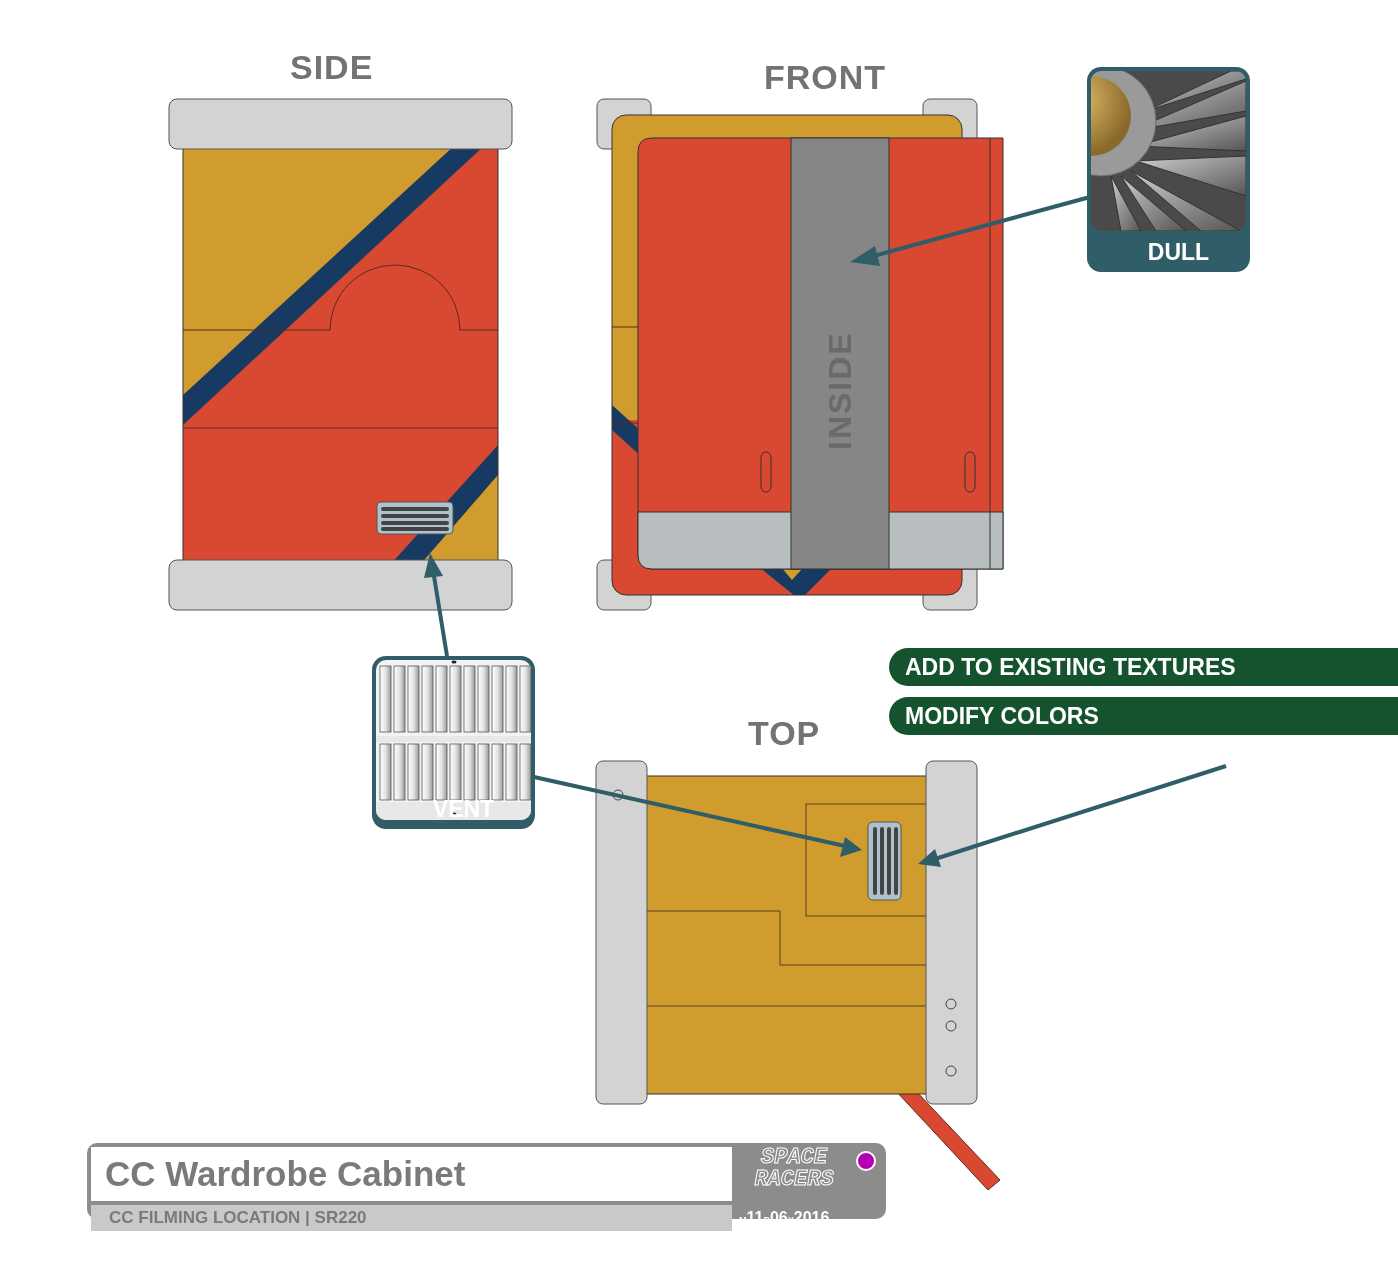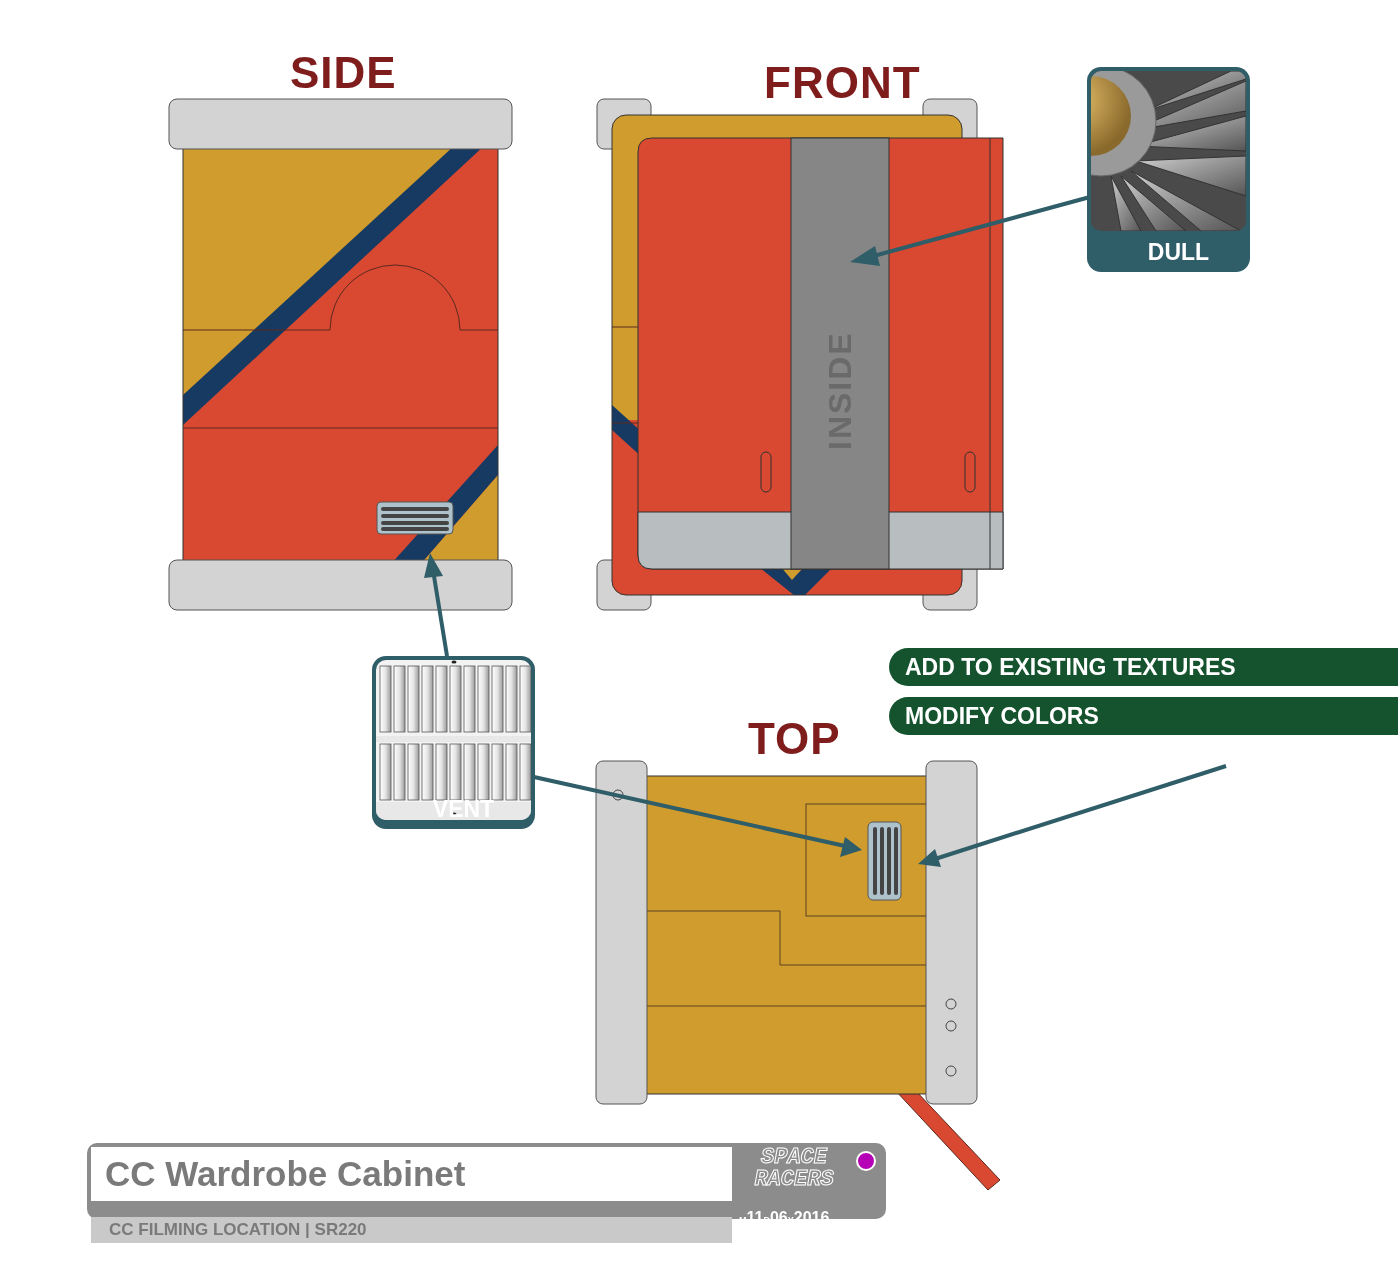--- a/index.html
+++ b/index.html
@@ -1,24 +1,24 @@
 <!DOCTYPE html>
 <html><head>
   <meta charset="utf-8">
   <style>
     html, body { margin: 0; padding: 0; background: #ffffff; }
     body { width: 1398px; height: 1265px; position: relative; overflow: hidden; font-family: "Liberation Sans", sans-serif; }
-    .view-label { position: absolute; font-family: "Liberation Sans", sans-serif; font-weight: bold; font-size: 44px; color: #7f1d1d; letter-spacing: 1px; }
+    .view-label { position: absolute; font-family: "Liberation Sans", sans-serif; font-weight: bold; font-size: 34px; color: #737373; letter-spacing: 1px; }
     svg#art { position: absolute; left: 0; top: 0; }
     .pill { position: absolute; background: #14532d; color: #ffffff; font-family: "Liberation Sans", sans-serif; font-weight: bold; font-size: 23px; border-radius: 20px 0 0 20px; padding-left: 16px; box-sizing: border-box; line-height: 38px; height: 38px; }
     .callout { position: absolute; background: #2f5d68; border-radius: 14px; overflow: hidden; }
     .callout .label { position: absolute; left: 0; right: 0; bottom: 0; text-align: center; color: #ffffff; font-family: "Liberation Sans", sans-serif; font-weight: bold; font-size: 23px; padding-left: 20px; }
     .titleblock { position: absolute; left: 87px; top: 1143px; width: 799px; height: 76px; background: #8c8c8c; border-radius: 10px; }
     .tb-title { position: absolute; left: 4px; top: 4px; width: 641px; height: 54px; background: #ffffff; color: #7a7a7a; font-size: 35px; font-weight: bold; line-height: 54px; padding-left: 14px; box-sizing: border-box; }
-    .tb-sub { position: absolute; left: 4px; top: 62px; width: 641px; height: 26px; background: #c9c9c9; color: #7a7a7a; font-size: 17px; font-weight: bold; line-height: 26px; padding-left: 18px; box-sizing: border-box; margin-top: 12px; }
+    .tb-sub { position: absolute; left: 4px; top: 62px; width: 641px; height: 26px; background: #c9c9c9; color: #7a7a7a; font-size: 17px; font-weight: bold; line-height: 26px; padding-left: 18px; box-sizing: border-box; }
     .tb-logo { position: absolute; left: 652px; top: 4px; width: 110px; color: #ffffff; font-family: Liberation Mono, monospace; font-style: italic; font-weight: bold; font-size: 22px; line-height: 22px; text-align: center; }
     .tb-logo span { display: block; -webkit-text-stroke: 1px #ffffff; color: #8c8c8c; }
     .tb-date { position: absolute; left: 652px; top: 66px; color: #ffffff; font-weight: bold; font-size: 16px; }
     .tb-date small { font-size: 9px; }
     .tb-dot { position: absolute; left: 769px; top: 8px; width: 16px; height: 16px; border-radius: 50%; background: #b500b5; border: 2px solid #ffffff; }
   </style>
 </head>
 <body>
 
 <div class="view-label" style="left:290px; top:48px;">SIDE</div>

